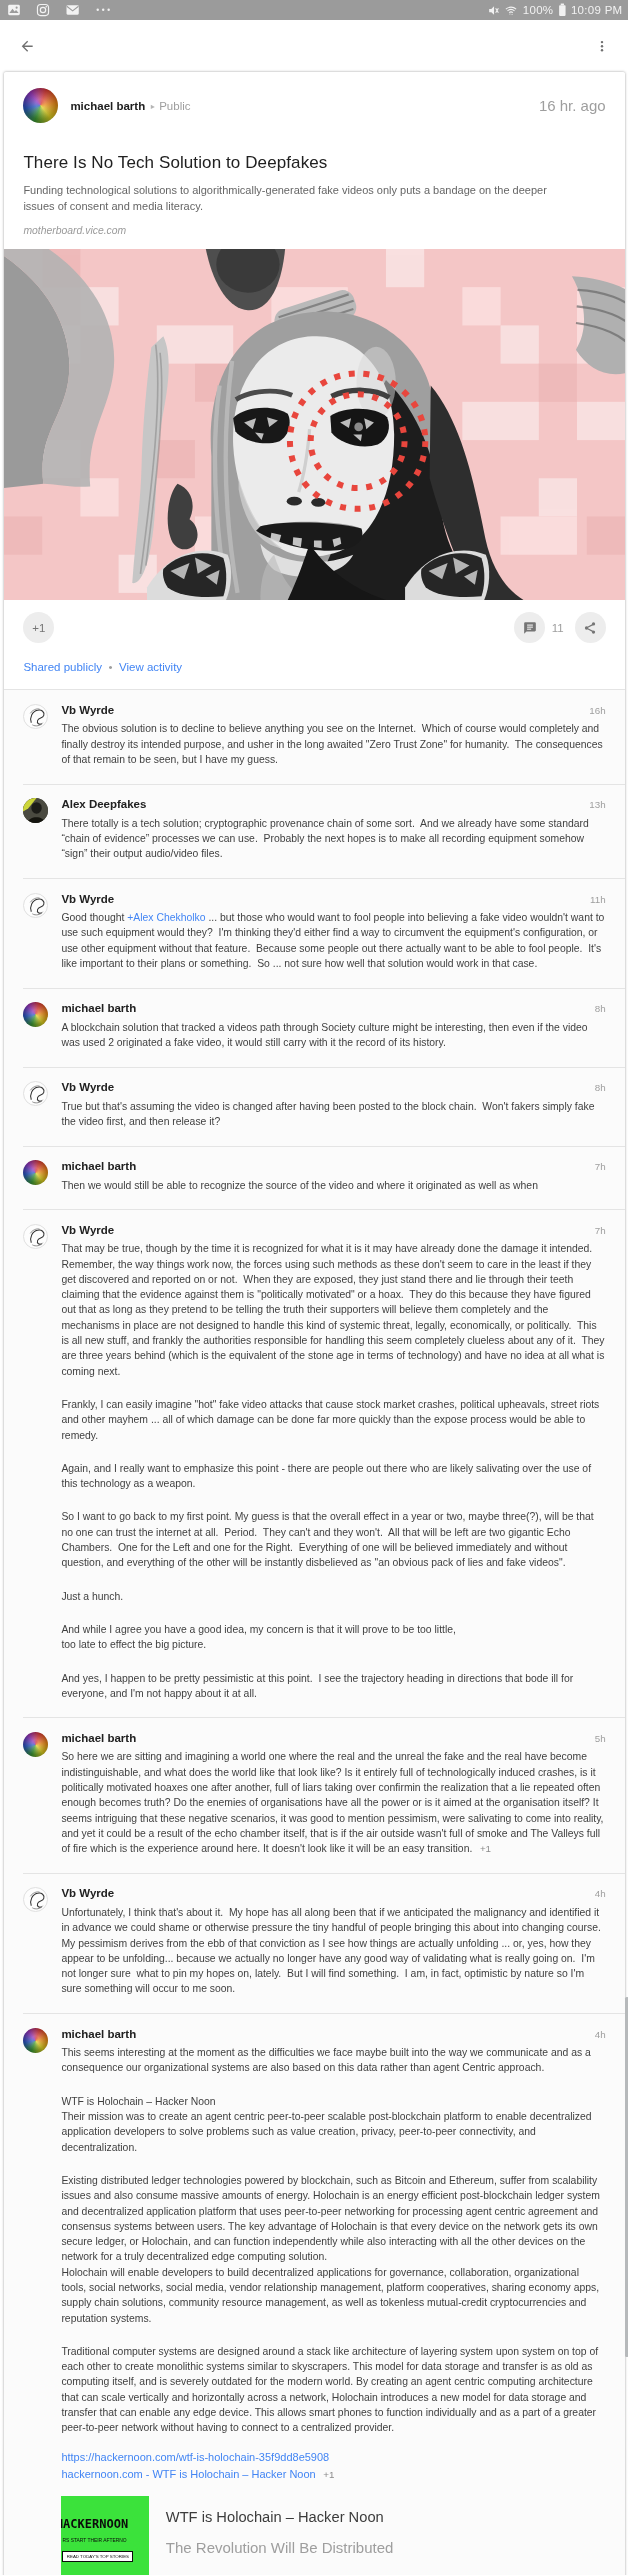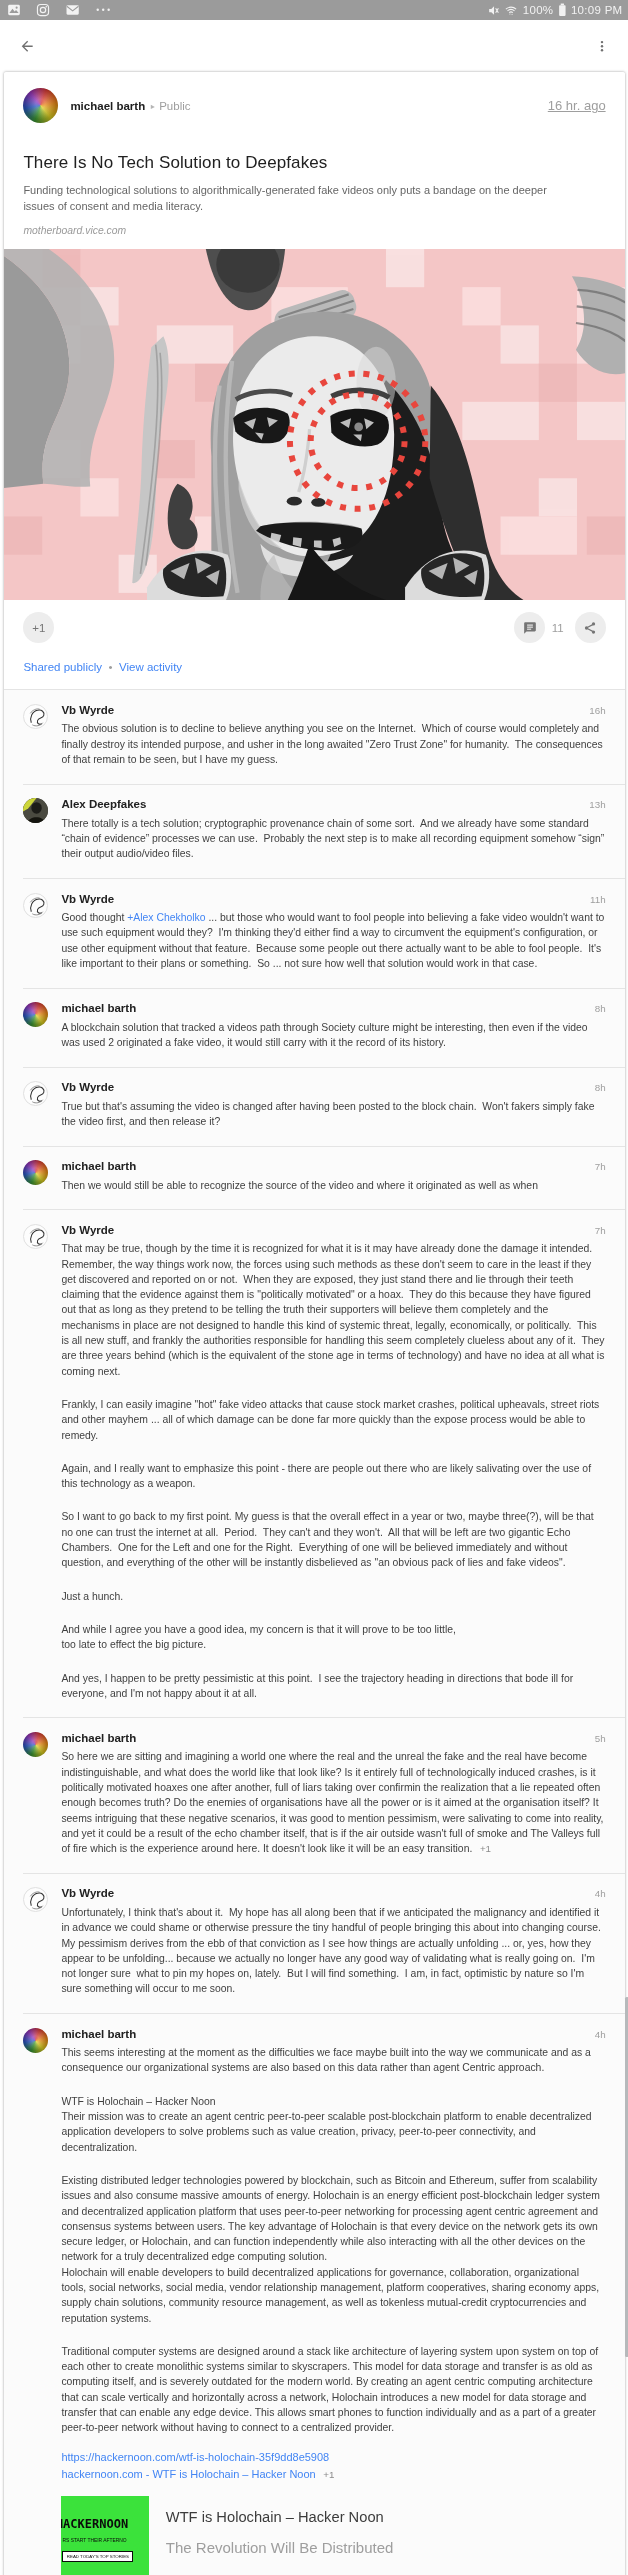--- a/index.html
+++ b/index.html
@@ -37,21 +37,21 @@
   .av-sm { width:25px; height:25px; }
   .av-mb { background:
       radial-gradient(circle at 50% 45%, rgba(255,255,255,.25) 0 18%, rgba(0,0,0,.25) 60%, rgba(0,0,0,.45) 100%),
       conic-gradient(from 20deg, #d4332f, #e88415, #ddd022, #3d9c35, #2757c4, #8e2fb9, #d4332f); }
   .av-vw { background:#fdfdfd; border:0.5px solid #e0e0e0; }
   .av-ac { background:#46463c; }
   .post-author-line { margin-left:12px; flex:1; display:flex; align-items:center; font-size:11.5px; }
   .author-name { font-weight:bold; color:#212121; cursor:pointer; }
   .audience { color:#9e9e9e; margin-left:5.5px; display:flex; align-items:center; gap:4.4px; }
   .caret { font-size:8.2px; color:#b5b5b5; }
-  .post-age { color:#9e9e9e; font-size:13px;text-decoration:underline; }
+  .post-age { color:#9e9e9e; font-size:15px; }
   .post-title { margin-top:30px; font-size:17px; color:#212121; font-weight:400; letter-spacing:0.1px; }
   .post-desc { margin-top:8.2px; font-size:11px; line-height:16px; color:#666666; max-width:551px; }
   .post-src { margin-top:11.5px; font-size:10.4px; font-style:italic; color:#9a9a9a; }
   .hero { margin-top:13px; margin-left:-19.6px; margin-right:-19.6px; line-height:0; cursor:pointer; }
   .hero svg { display:block; width:621px; height:351px; }
   
   .actions { display:flex; align-items:center; padding:12px 19.6px 0 19.6px; }
   .circle-btn {
     width:31px; height:31px; border-radius:50%; background:#ededed;
     display:flex; align-items:center; justify-content:center; cursor:pointer;
@@ -335,21 +335,21 @@
             <ellipse cx="26" cy="19" rx="10" ry="11" fill="#1c1c18"></ellipse>
             <path d="M8 48 C12 33 40 33 42 48 Z" fill="#15150f"></path>
           </svg>
       </div>
       <div class="c-main">
         <div class="c-head">
             <span class="c-name">Alex Deepfakes</span>
             <span class="c-time">13h</span>
           </div>
         <div class="c-body">
-            <p>There totally is a tech solution; cryptographic provenance chain of some sort.  And we already have some standard “chain of evidence” processes we can use.  Probably the next step is to make all recording equipment somehow “sign” their output audio/video files.</p>
+            <p>There totally is a tech solution; cryptographic provenance chain of some sort.  And we already have some standard “chain of evidence” processes we can use.  Probably the next hopes is to make all recording equipment somehow “sign” their output audio/video files.</p>
           </div>
       </div>
     </div>
     <div class="divider"></div>
 
     <div class="comment">
       <div class="avatar av-sm av-vw">
         <svg viewBox="0 0 48 48" width="25" height="25">
             <path d="M14 34 C10 24 16 12 26 10 C34 8 40 14 38 20 C36 26 28 24 26 30 C24 36 30 38 34 36" fill="none" stroke="#333" stroke-width="2"></path>
             <path d="M12 16 C16 10 24 6 30 8 M16 38 C22 42 32 40 36 34" fill="none" stroke="#666" stroke-width="1.4"></path>

